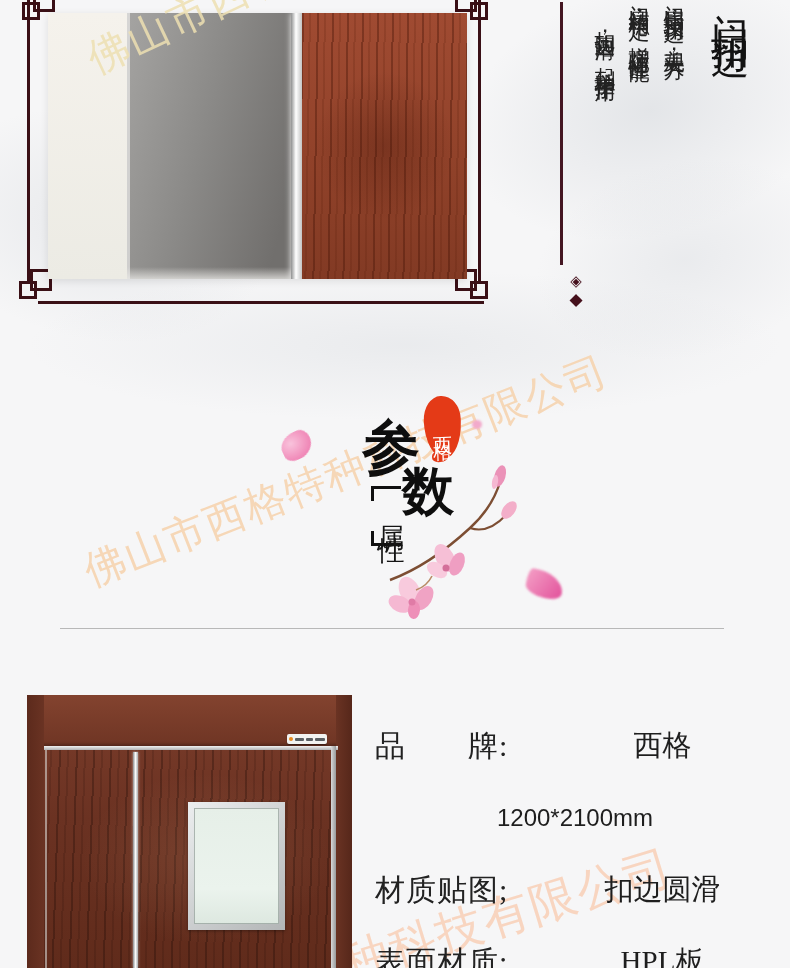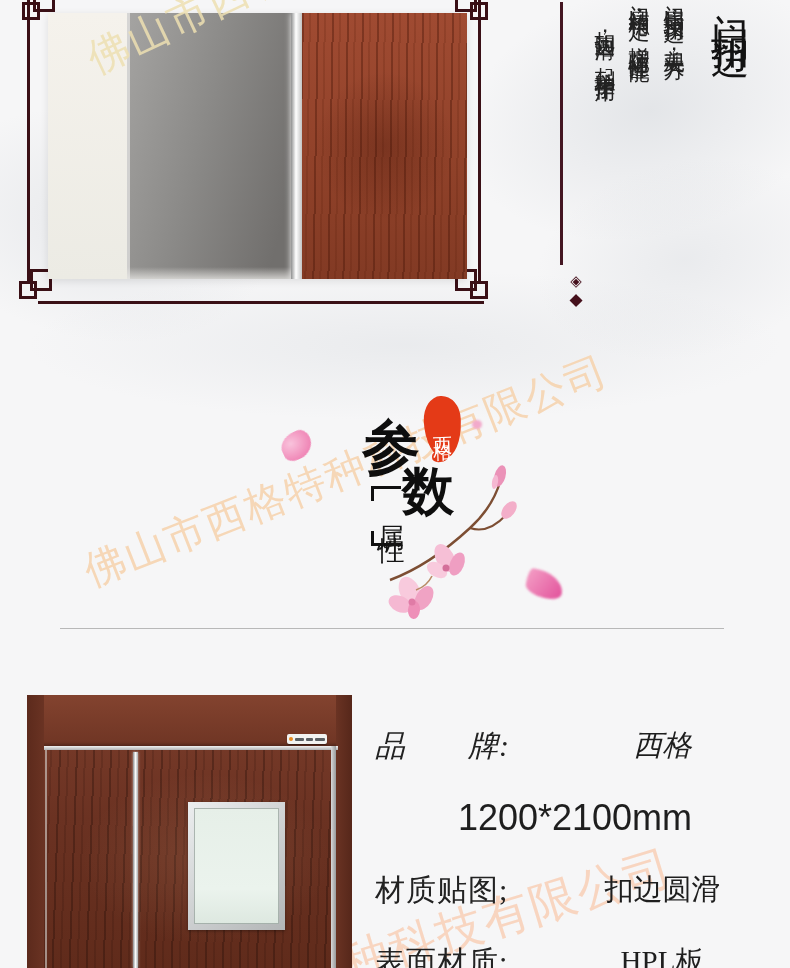--- a/index.html
+++ b/index.html
@@ -100,24 +100,24 @@
   .door .window{position:absolute;left:161px;top:107px;width:97px;height:128px;background:linear-gradient(135deg,#eceeef,#b2b5b6);box-shadow:0 1px 3px rgba(0,0,0,.35);}
   .door .glass{position:absolute;left:6px;top:6px;right:6px;bottom:6px;background:linear-gradient(180deg,#e6efe8,#ebf3ed 70%,#dde8e0);box-shadow:inset 0 0 0 1px rgba(110,122,118,.5);}
   .door .sticker{position:absolute;left:260px;top:39px;width:40px;height:10px;background:#f2f3f1;border-radius:2px;box-shadow:0 1px 1px rgba(0,0,0,.35);display:flex;align-items:center;gap:2px;padding:0 2px;box-sizing:border-box;}
   .door .sticker .dot{width:4px;height:4px;border-radius:50%;background:#e78a1f;}
   .door .sticker .bar{height:3px;background:#5a5f63;border-radius:1px;}
   .door .sticker .bar.b1{width:9px;} .door .sticker .bar.b2{width:7px;} .door .sticker .bar.b3{width:10px;}
 
   
   .specs{position:absolute;left:360px;top:700px;width:430px;}
   .spec-row{height:72px;display:flex;align-items:center;}
-  .spec-row:first-child{margin-top:10px;font-style:italic;}
+  .spec-row:first-child{margin-top:10px;}
   .spec-label{width:160px;padding-left:15px;font-size:30px;letter-spacing:1px;color:#222;font-family:"Liberation Serif", serif;white-space:nowrap;}
   .spec-value{flex:1;text-align:center;font-size:29px;color:#1e1e1e;font-family:"Liberation Serif", serif;}
-  .spec-value.num{font-family:"Liberation Sans", sans-serif;font-size:36px;}
+  .spec-value.num{font-family:"Liberation Sans", sans-serif;font-size:24px;}
 </style>
 </head>
 <body>
 
 <div class="page">
 
   <div class="wave w1"></div>
   <div class="wave w2"></div>
   <div class="wave w3"></div>
   <div class="wave w4"></div>

